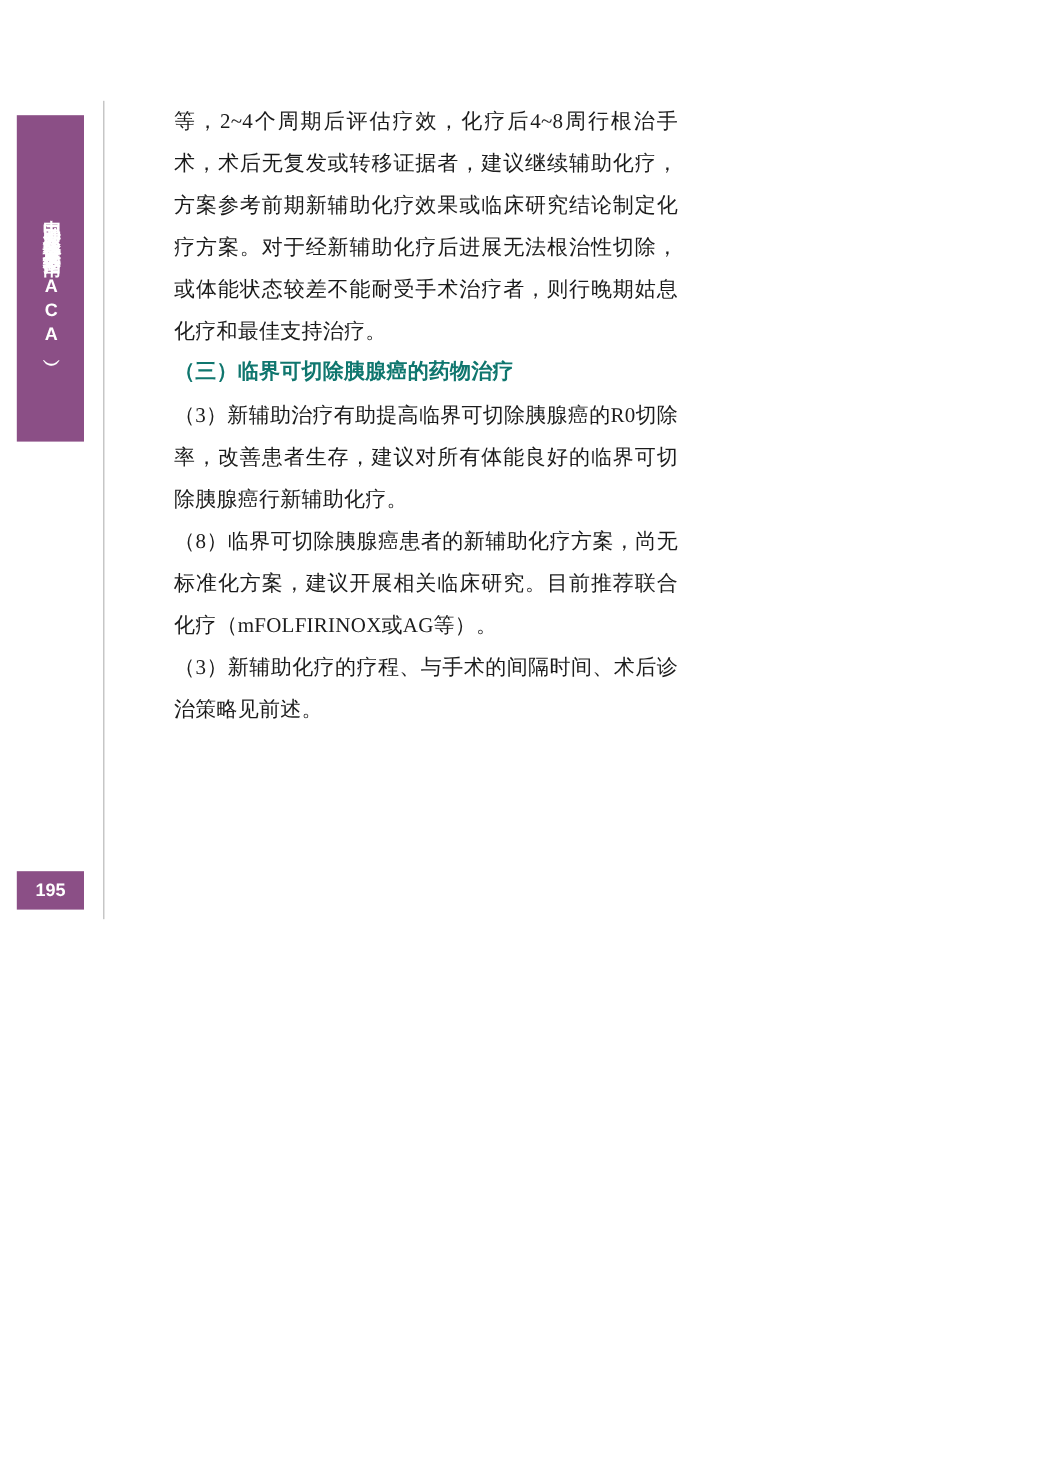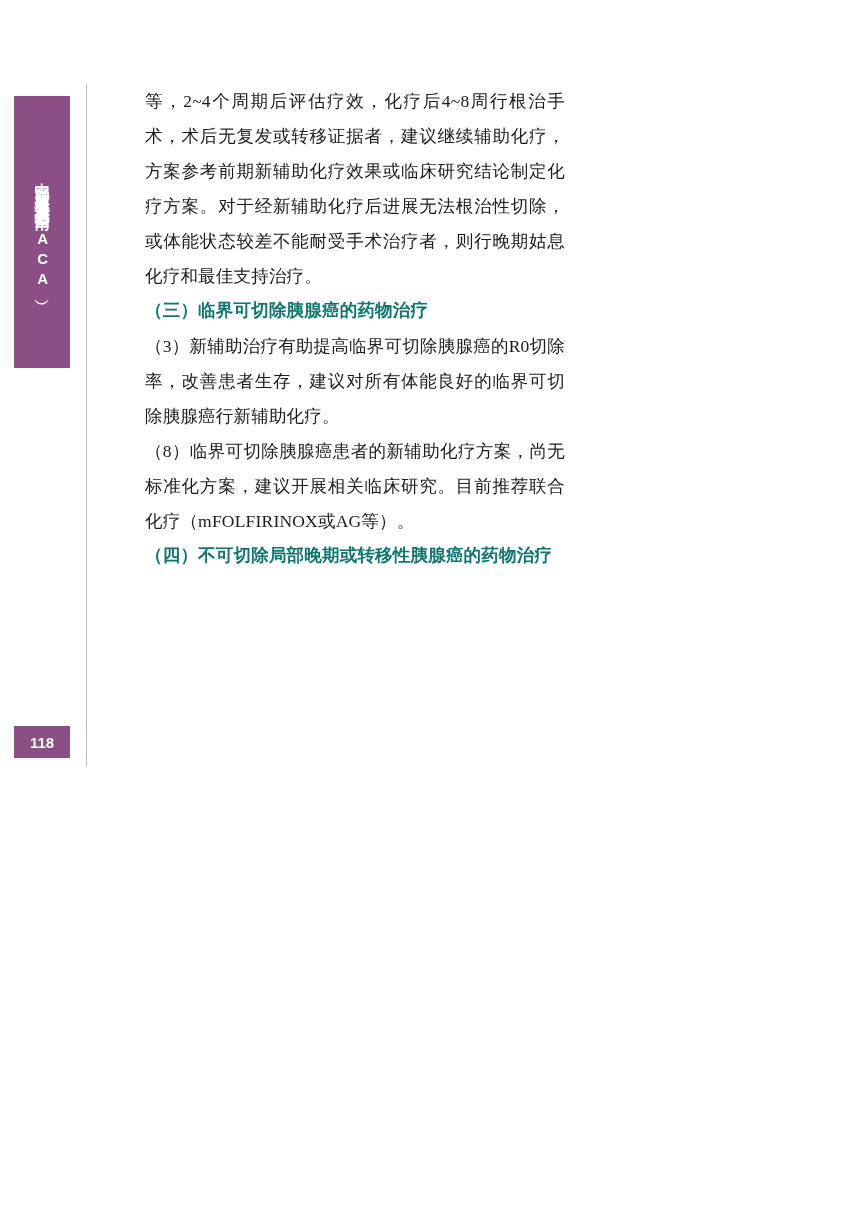--- a/index.html
+++ b/index.html
@@ -95,24 +95,24 @@
   }
 </style>
 </head>
 <body>
 
 <div class="side-tab">
   <span class="side-tab-text">中国肿瘤整合诊治技术指南（CACA）</span>
 </div>
 
 <div class="page-badge">
-  <span>118</span>
+  <span>195</span>
 </div>
 
 <div class="column-rule"></div>
 
 <div class="text-column">
   <p class="para">等，2~4个周期后评估疗效，化疗后4~8周行根治手术，术后无复发或转移证据者，建议继续辅助化疗，方案参考前期新辅助化疗效果或临床研究结论制定化疗方案。对于经新辅助化疗后进展无法根治性切除，或体能状态较差不能耐受手术治疗者，则行晚期姑息化疗和最佳支持治疗。</p>
   <p class="heading">（三）临界可切除胰腺癌的药物治疗</p>
   <p class="para">（3）新辅助治疗有助提高临界可切除胰腺癌的R0切除率，改善患者生存，建议对所有体能良好的临界可切除胰腺癌行新辅助化疗。</p>
   <p class="para">（8）临界可切除胰腺癌患者的新辅助化疗方案，尚无标准化方案，建议开展相关临床研究。目前推荐联合化疗（mFOLFIRINOX或AG等）。</p>
-  <p class="heading">（四）不可切除局部晚期或转移性胰腺癌的药物治疗</p>
+  <p class="para">（3）新辅助化疗的疗程、与手术的间隔时间、术后诊治策略见前述。</p>
 </div>
 
 </body></html>

